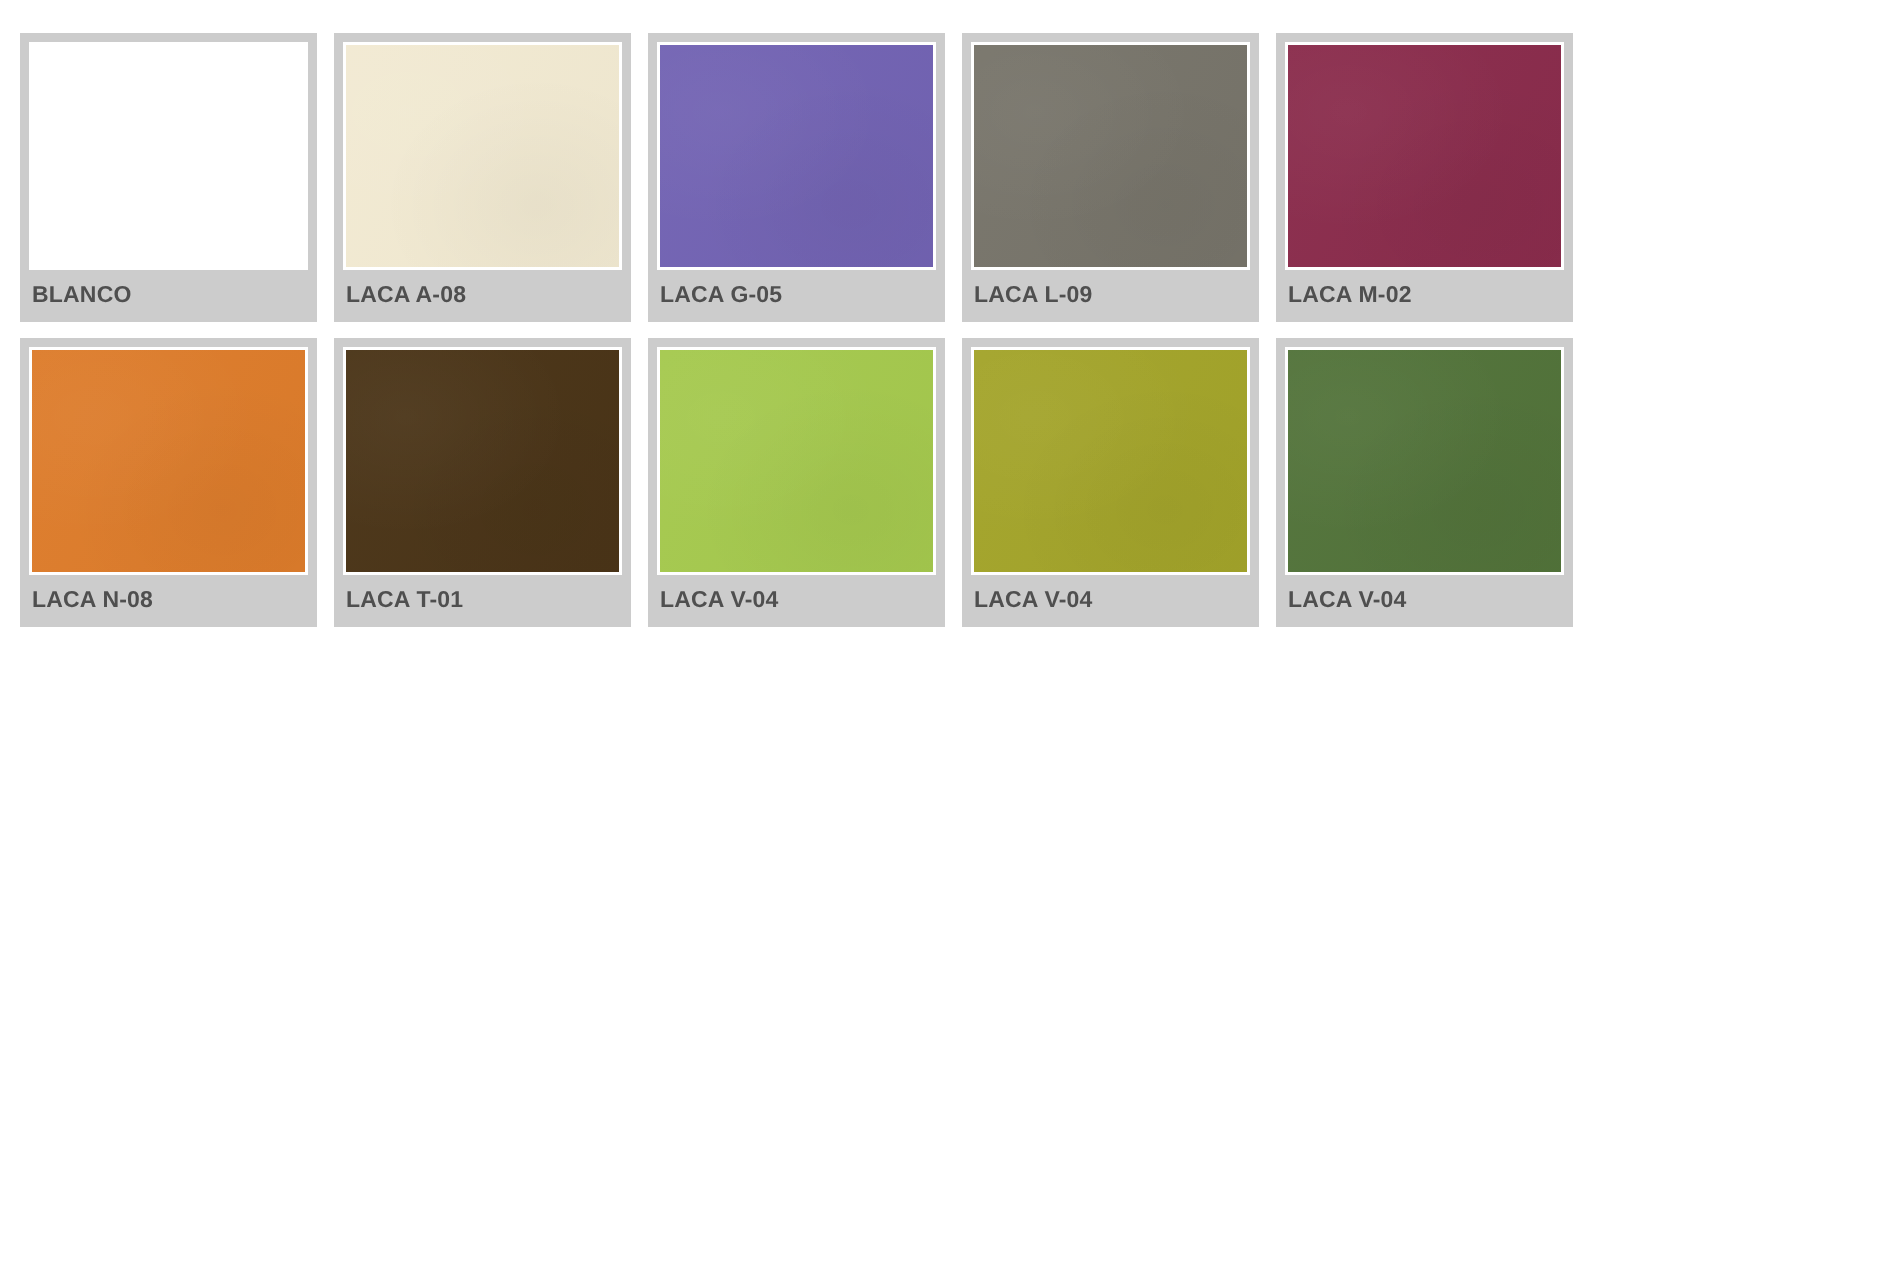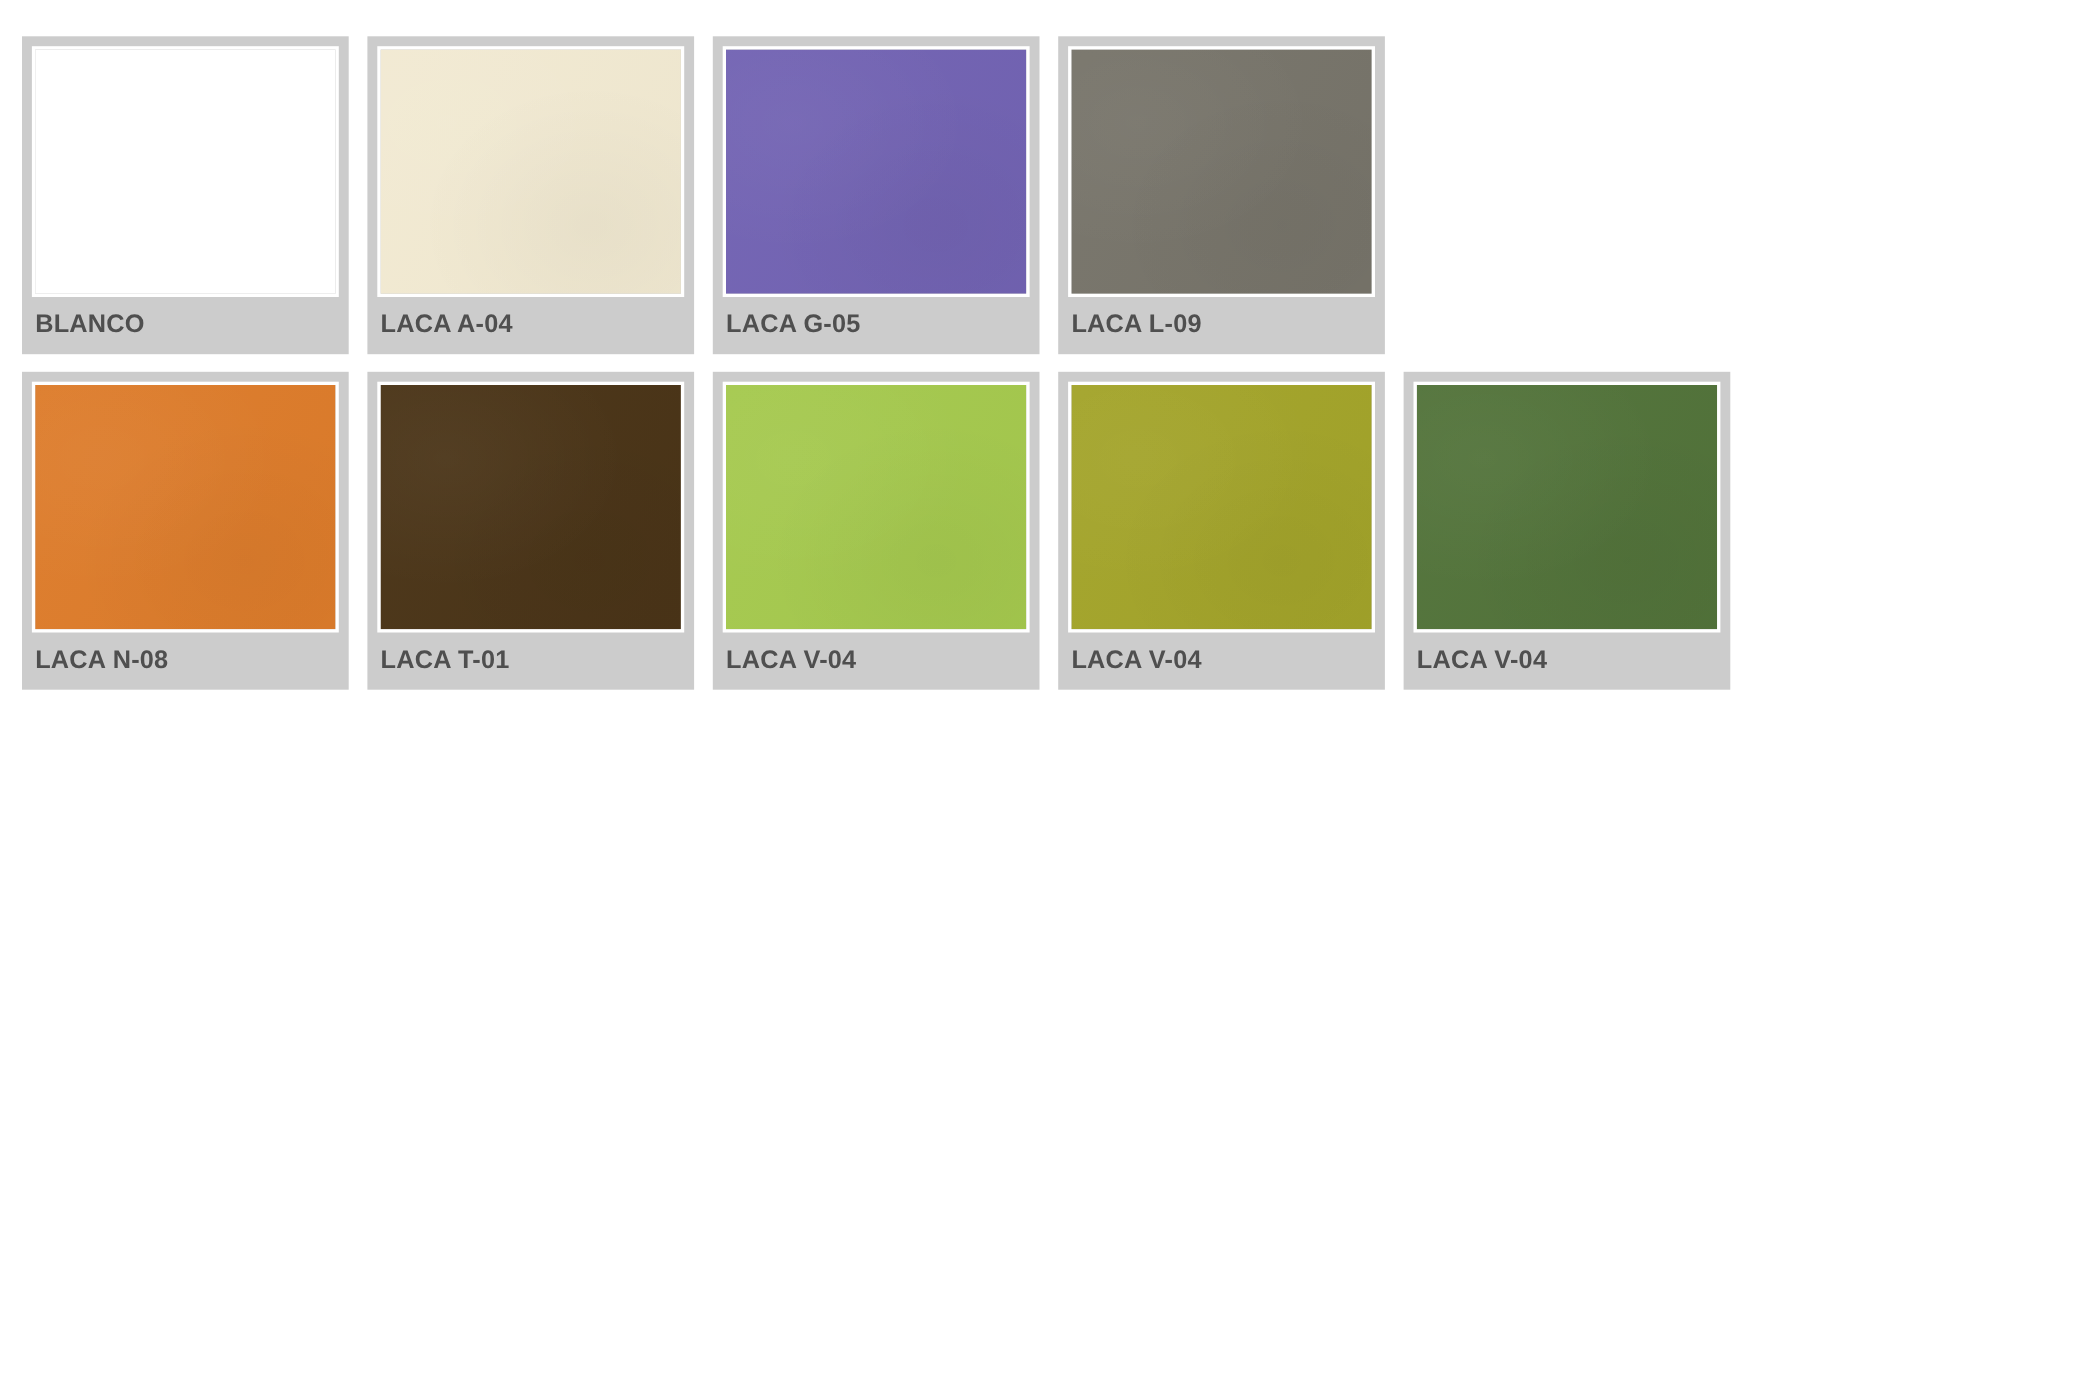--- a/index.html
+++ b/index.html
@@ -91,33 +91,39 @@
       <div class="swatch-card">
         <div class="swatch-color-wrap is-flat">
           <div class="swatch-color" style="background-color: rgb(255, 255, 255);"></div>
         </div>
         <div class="swatch-label">BLANCO</div>
       </div>
       <div class="swatch-card">
         <div class="swatch-color-wrap">
           <div class="swatch-color" style="background-color: rgb(242, 234, 210);"></div>
         </div>
-        <div class="swatch-label">LACA A-04</div>
+        <div class="swatch-label">LACA A-08</div>
       </div>
       <div class="swatch-card">
         <div class="swatch-color-wrap">
           <div class="swatch-color" style="background-color: rgb(114, 99, 179);"></div>
         </div>
         <div class="swatch-label">LACA G-05</div>
       </div>
       <div class="swatch-card">
         <div class="swatch-color-wrap">
           <div class="swatch-color" style="background-color: rgb(119, 116, 106);"></div>
         </div>
         <div class="swatch-label">LACA L-09</div>
+      </div>
+      <div class="swatch-card">
+        <div class="swatch-color-wrap">
+          <div class="swatch-color" style="background-color: rgb(138, 44, 76);"></div>
+        </div>
+        <div class="swatch-label">LACA M-02</div>
       </div>
     </div>
     <div class="swatch-row">
       <div class="swatch-card">
         <div class="swatch-color-wrap">
           <div class="swatch-color" style="background-color: rgb(221, 124, 43);"></div>
         </div>
         <div class="swatch-label">LACA N-08</div>
       </div>
       <div class="swatch-card">

